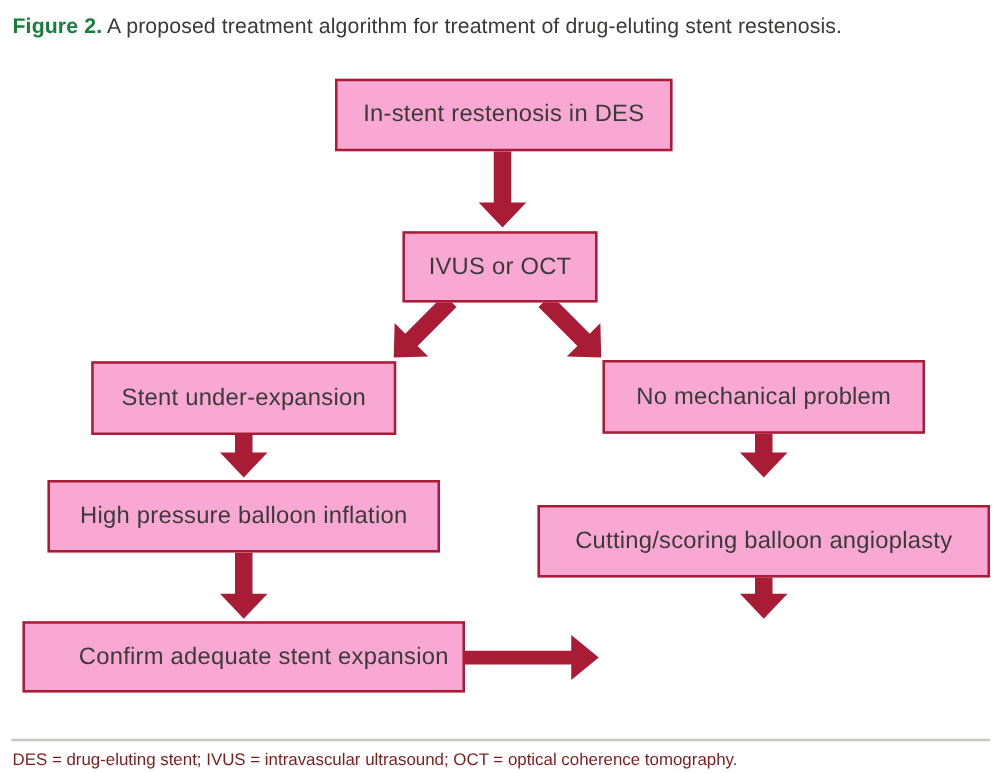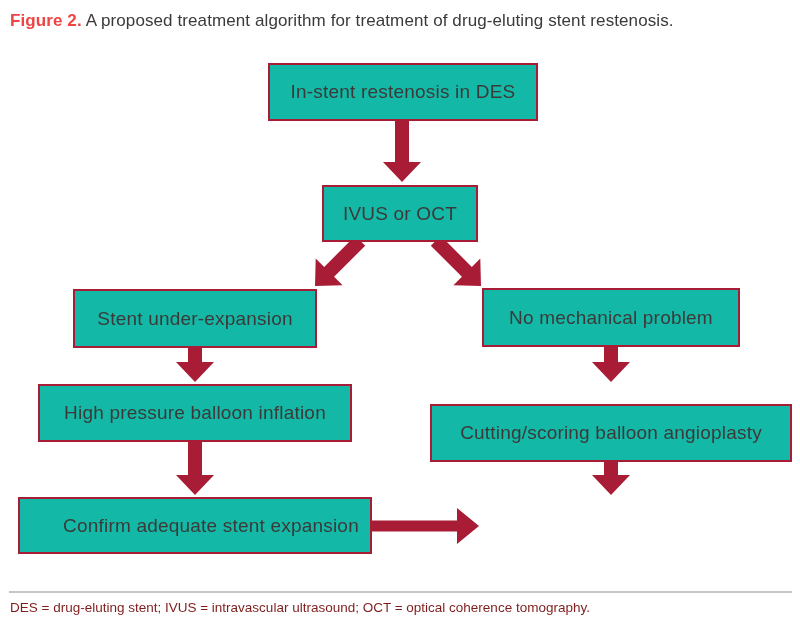--- a/index.html
+++ b/index.html
@@ -18,42 +18,42 @@
     position: absolute;
     left: 10px;
     top: 10px;
     width: 780px;
     font-size: 17px;
     line-height: 22px;
     color: #3b3a39;
     letter-spacing: 0.1px;
   }
   .caption .fig-label {
-    color: #ef4444;
+    color: #15803d;
     font-weight: 700;
   }
   .diagram {
     position: absolute;
     left: 0;
     top: 0;
     width: 800px;
     height: 618px;
   }
   .arrows {
     position: absolute;
     left: 0;
     top: 0;
     width: 800px;
     height: 618px;
     pointer-events: none;
   }
   .node {
     position: absolute;
     box-sizing: border-box;
-    background: #14b8a6;
+    background: #f9a8d4;
     border: 2px solid #a81d35;
     display: flex;
     align-items: center;
     justify-content: center;
     text-align: center;
     color: #3b3a39;
     font-size: 19px;
     letter-spacing: 0.2px;
     white-space: nowrap;
   }

